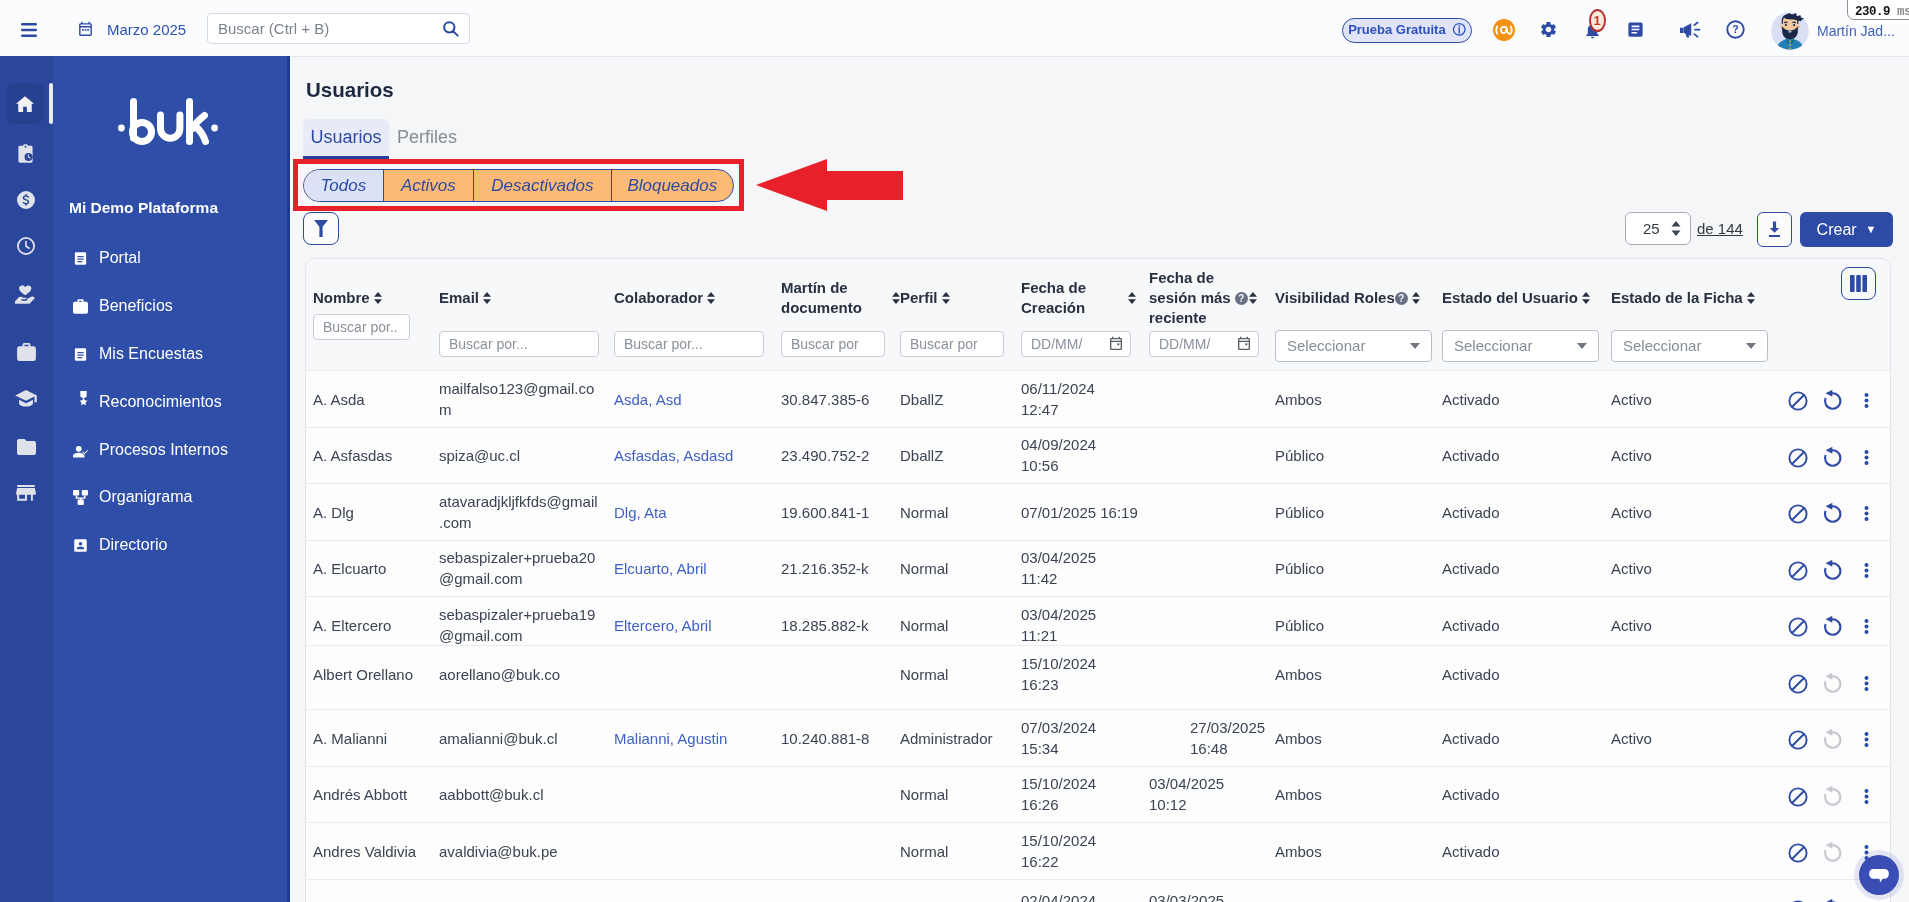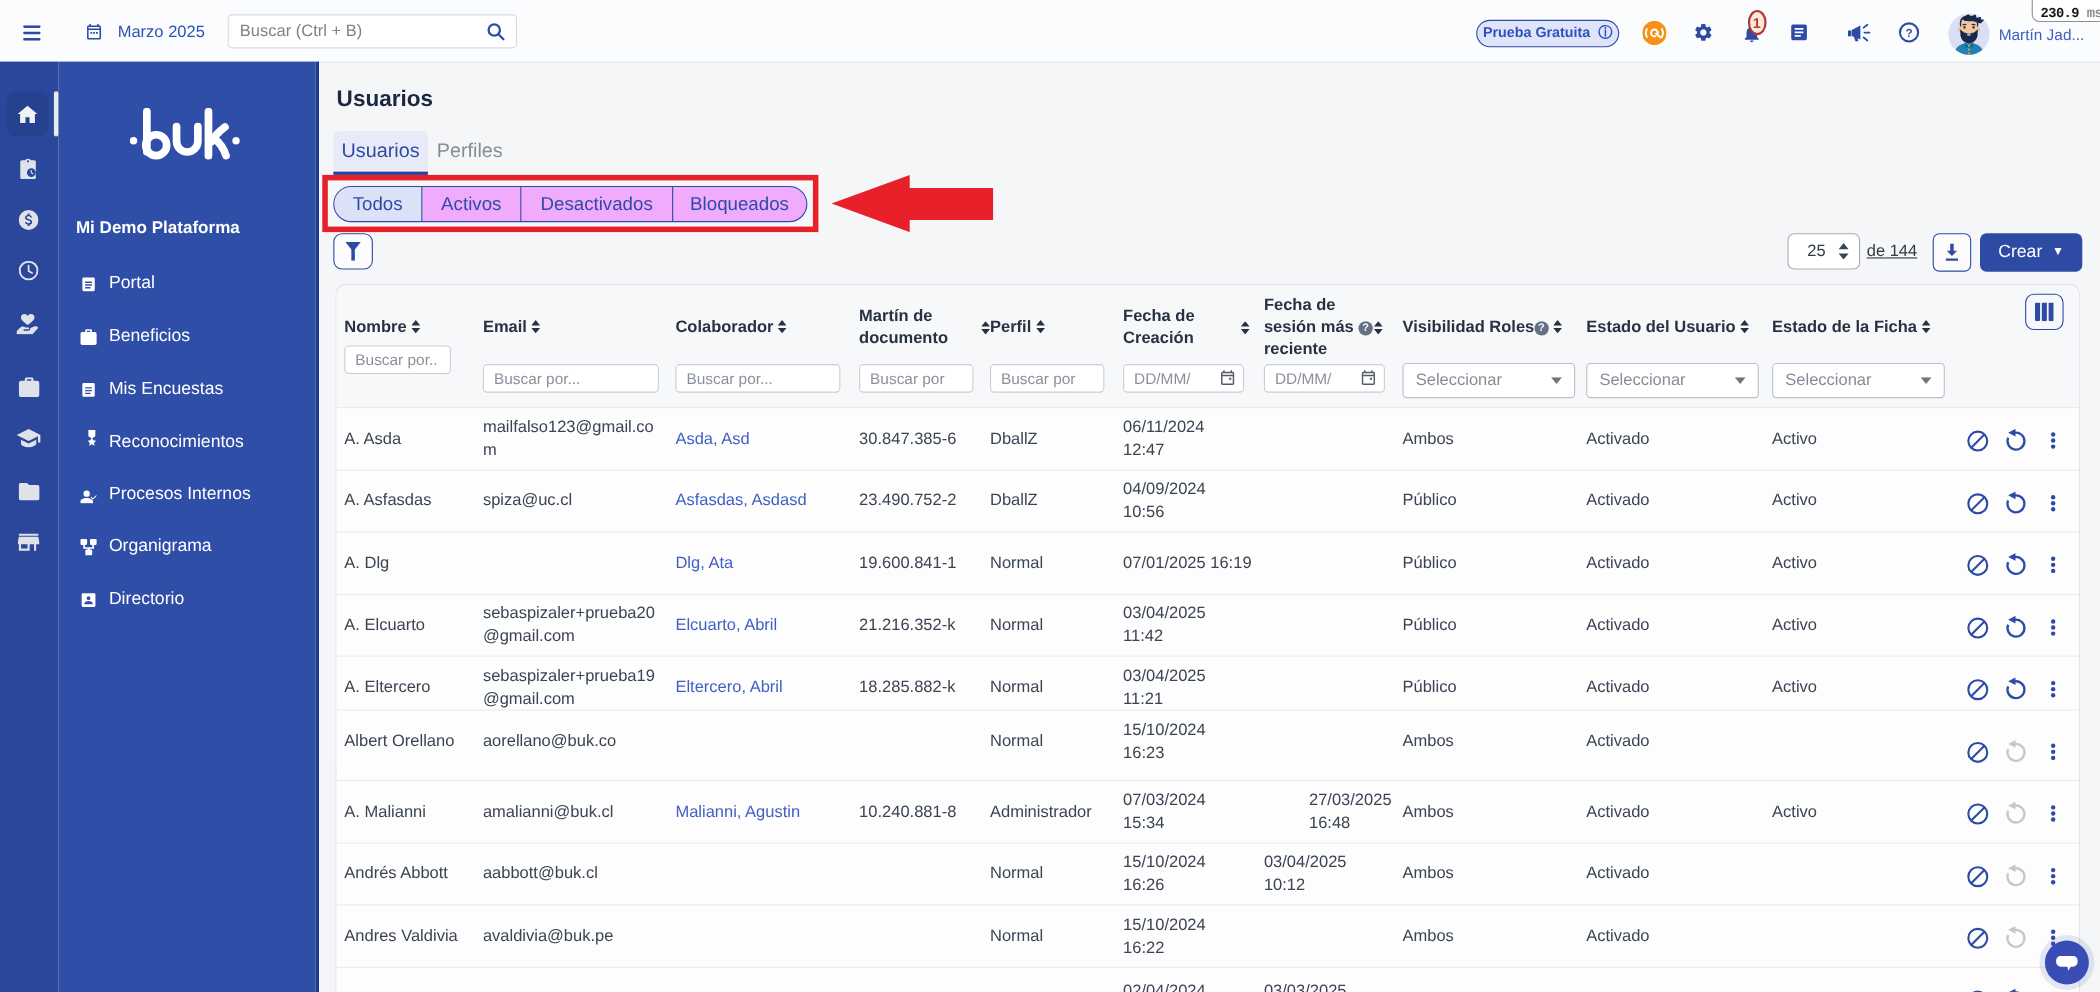--- a/index.html
+++ b/index.html
@@ -27,21 +27,21 @@
 #midemo { left:69px; top:199px; color:#fff; font-size:15.5px; font-weight:700; }
 .menuitem { left:99px; color:#fff; font-size:16px; font-weight:400; }
 .menuicon { left:73px; width:15px; height:15px; }
 
 #heading { left:306px; top:78px; font-size:20.5px; font-weight:700; color:#1c2742; }
 #tab1bg { left:303px; top:119px; width:86px; height:36px; background:#e8ebf7; border-radius:6px 6px 0 0; }
 #tab1 { left:303px; top:127px; width:86px; text-align:center; font-size:18px; color:#2d4ba5; }
 #tab1line { left:303px; top:156px; width:86px; height:2.5px; background:#2343a0; }
 #tab2 { left:392px; top:127px; width:70px; text-align:center; font-size:18px; color:#878d96; }
 
-#group { left:303px; top:169px; width:431px; height:33px; border:1.5px solid #2d4ba5; border-radius:17px; background:#f0abfc; overflow:hidden; display:flex; }
+#group { left:303px; top:169px; width:431px; height:33px; border:1.5px solid #2d4ba5; border-radius:17px; background:#fdba74; overflow:hidden; display:flex;font-style:italic; }
 .seg { height:100%; display:flex; align-items:center; justify-content:center; font-size:17px; color:#2d4ba5; font-weight:500; border-right:1.5px solid #2d4ba5; }
 .seg:last-child { border-right:none; }
 #seg1 { width:80px; background:#dbe2f8; }
 #seg2 { width:91px; }
 #seg3 { width:138px; }
 #seg4 { width:122px; }
 
 #redrect { left:293px; top:159px; width:451px; height:52px; border:5.5px solid #e8202a; z-index:20; }
 #redarrow { left:750.5px; top:154.5px; z-index:20; }
 
@@ -376,20 +376,21 @@
   <div class="td" style="left:308px"><a>Asfasdas, Asdasd</a></div>
   <div class="td" style="left:475px">23.490.752-2</div>
   <div class="td" style="left:594px">DballZ</div>
   <div class="td" style="left:715px">04/09/2024<br>10:56</div>
   <div class="td" style="left:969px">Público</div>
   <div class="td" style="left:1136px">Activado</div>
   <div class="td" style="left:1305px">Activo</div>
 </div>
 <div class="a tr" style="top:483px">
   <div class="td" style="left:7px">A. Dlg</div>
+  <div class="td" style="left:133px;white-space:normal;width:170px">atavaradjkljfkfds@gmail<br>.com</div>
   <div class="td" style="left:308px"><a>Dlg, Ata</a></div>
   <div class="td" style="left:475px">19.600.841-1</div>
   <div class="td" style="left:594px">Normal</div>
   <div class="td" style="left:715px">07/01/2025 16:19</div>
   <div class="td" style="left:969px">Público</div>
   <div class="td" style="left:1136px">Activado</div>
   <div class="td" style="left:1305px">Activo</div>
 </div>
 <div class="a tr" style="top:539.5px">
   <div class="td" style="left:7px">A. Elcuarto</div>

